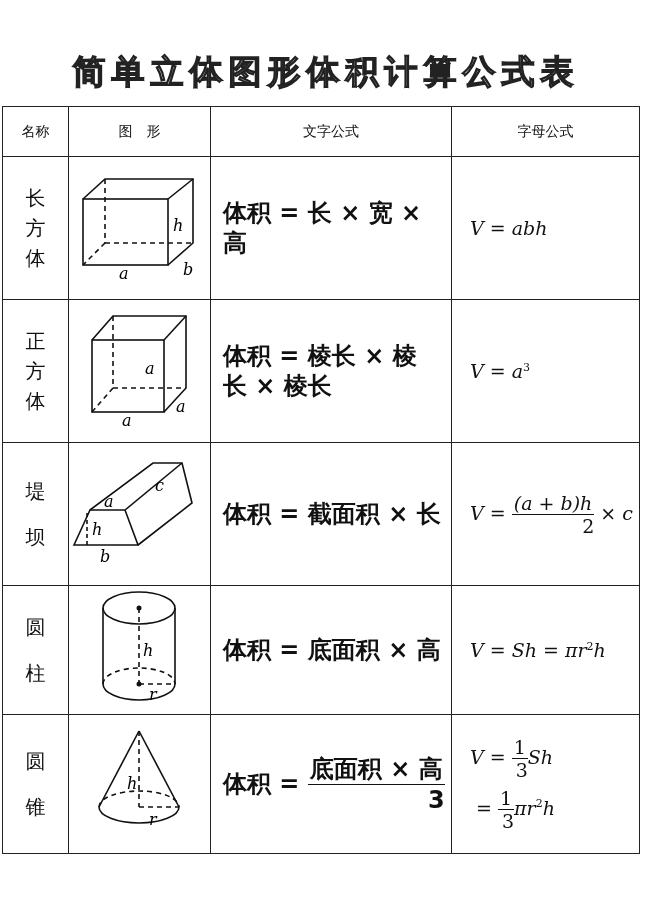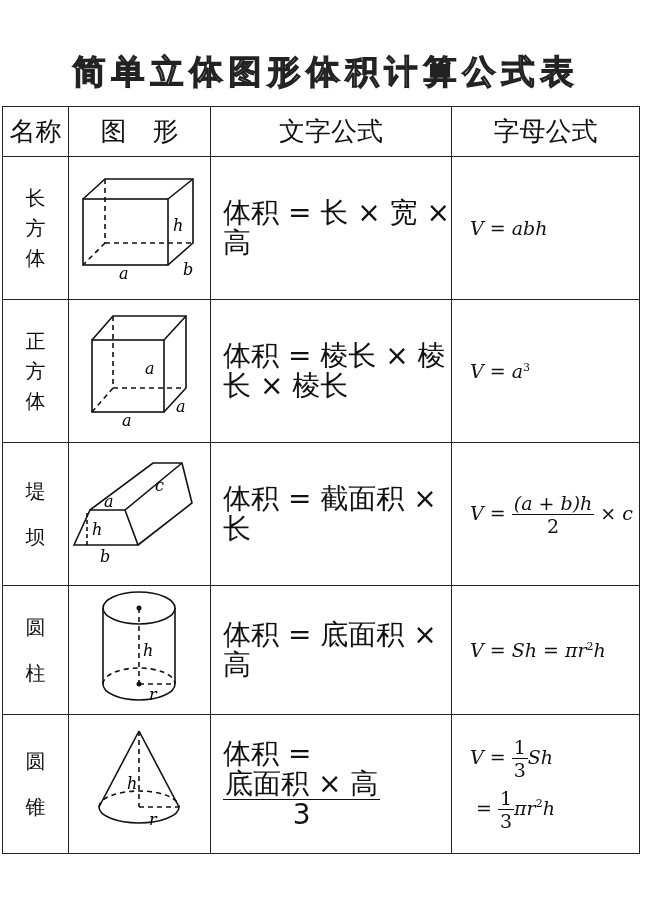--- a/index.html
+++ b/index.html
@@ -4,32 +4,32 @@
 <style>
   html, body { margin:0; padding:0; background:#fff; }
   body { width:652px; height:911px; position:relative; overflow:hidden;
          font-family:"DejaVu Sans", sans-serif; color:#111; }
   .title { position:absolute; left:0; top:50px; width:652px; text-align:center;
            font-family:Liberation Mono, monospace; font-size:33px; letter-spacing:6px;
            color:#fff; -webkit-text-stroke:1.2px #222; font-weight:bold; }
   table { position:absolute; left:2px; top:106px; width:637px; border-collapse:collapse;
           table-layout:fixed; }
   td, th { border:1.6px solid #222; padding:0; }
-  th { height:49px; font-weight:normal; font-size:26px; }
+  th { height:49px; font-weight:normal; font-size:14px; }
   .r1 td { height:142px; }
   .r2 td { height:142px; }
   .r3 td { height:142px; }
   .r4 td { height:128px; }
   .r5 td { height:138px; }
   .name { text-align:center; font-size:20px; line-height:30px; }
   .name span { display:block; }
   .fig { text-align:center; }
-  .word { font-size:28px; padding-left:12px; line-height:30px; }
+  .word { font-size:24px; padding-left:12px; line-height:30px;font-weight:bold; }
   .letter { font-family:"DejaVu Serif", serif; font-style:italic; font-size:19px; padding-left:18px;margin-top:17px; }
-  .frac { display:inline-block; vertical-align:middle; text-align:center; }
+  .frac { display:inline-block; vertical-align:middle; text-align:right; }
   .frac .num { display:block; border-bottom:1.5px solid #111; padding:0 2px; }
   .frac .den { display:block; }
   .up { font-size:11px; vertical-align:super; }
   .roman { font-style:normal; }
   svg text { font-family:"DejaVu Serif", serif; font-style:italic; font-size:16px; }
 </style>
 </head>
 <body>
 
 <div class="title">简单立体图形体积计算公式表</div>

